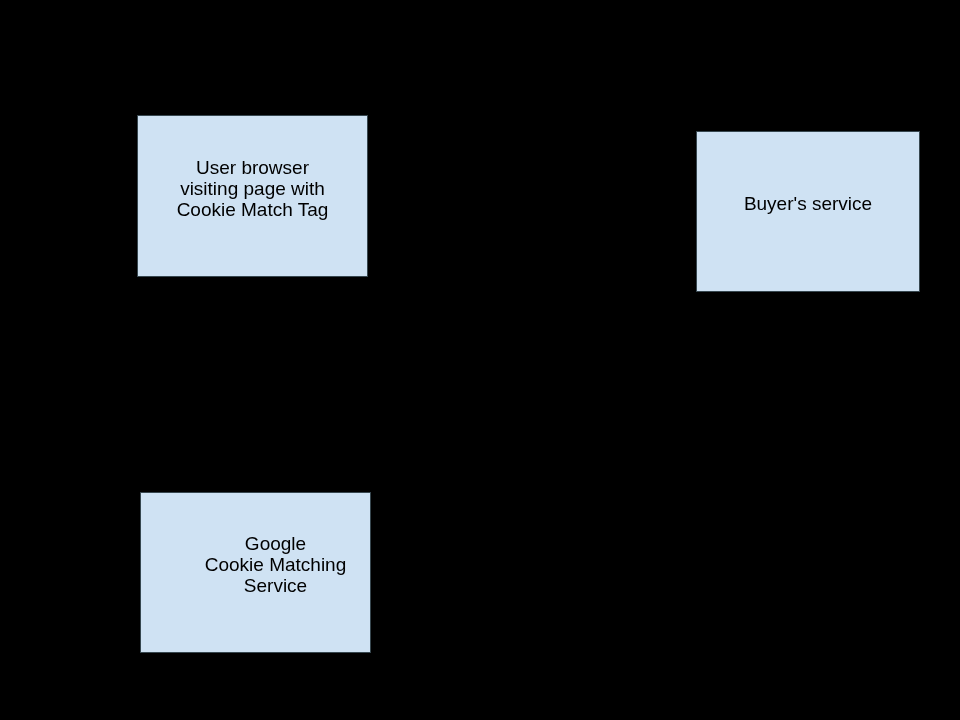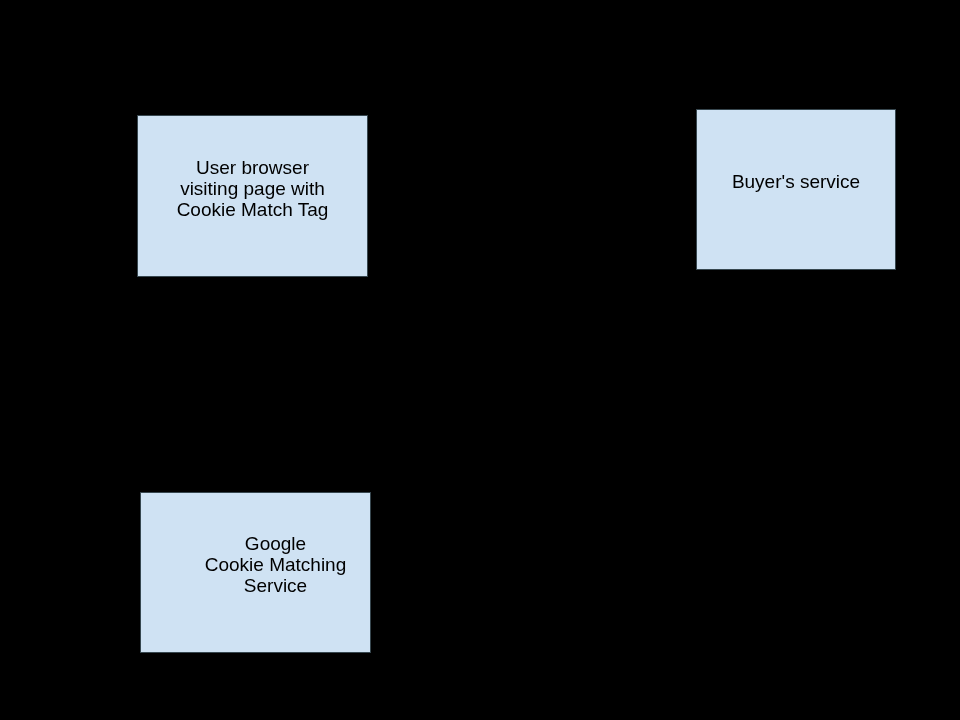--- a/index.html
+++ b/index.html
@@ -33,22 +33,22 @@
     transform: translateY(-8px);
   }
   .node-user-browser {
     left: 137px;
     top: 115px;
     width: 231px;
     height: 162px;
   }
   .node-buyers-service {
     left: 696px;
-    top: 109px;
-    width: 200px;
+    top: 131px;
+    width: 224px;
     height: 161px;
   }
   .node-google-cms {
     left: 140px;
     top: 492px;
     width: 231px;
     height: 161px;
     padding-left: 40px;
   }
 </style>

